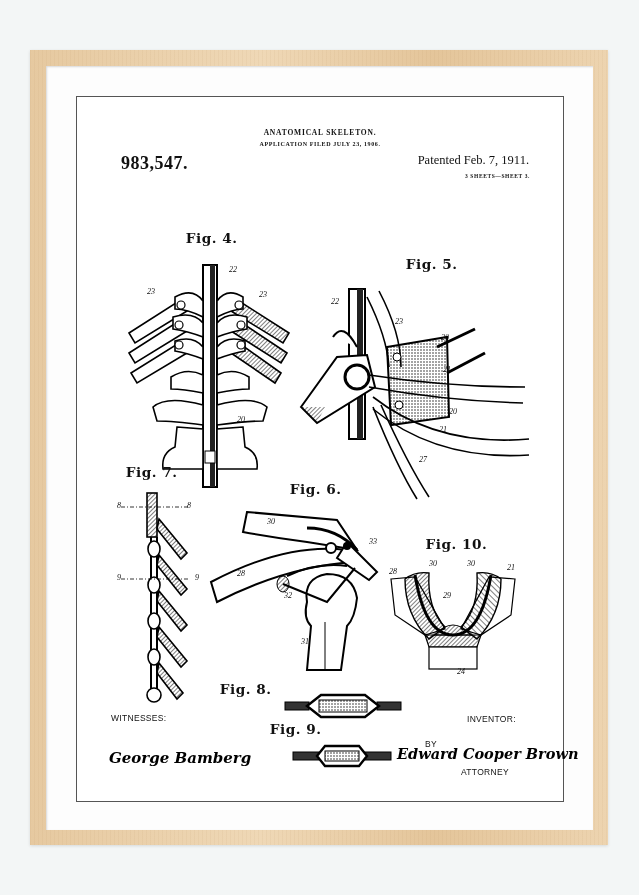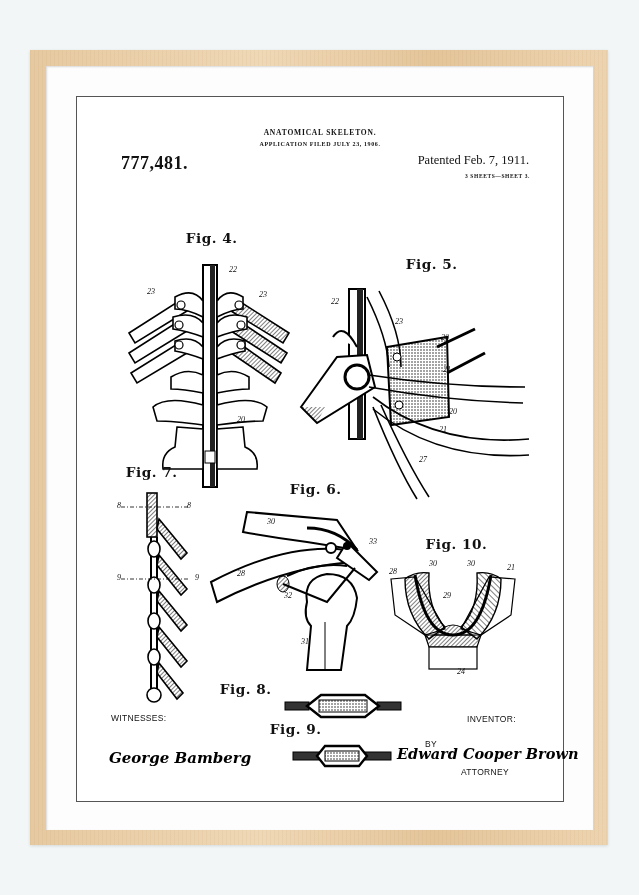--- a/index.html
+++ b/index.html
@@ -41,21 +41,21 @@
 </head>
 <body>
 
 <div class="frame"></div>
 <div class="mat"></div>
 
 <div class="print">
 
   <div class="abs hdr-title">ANATOMICAL SKELETON.</div>
   <div class="abs hdr-app">APPLICATION FILED JULY 23, 1906.</div>
-  <div class="abs patno">777,481.</div>
+  <div class="abs patno">983,547.</div>
   <div class="abs patdate">Patented Feb. 7, 1911.</div>
   <div class="abs sheets">3 SHEETS—SHEET 3.</div>
 
   <div class="abs fig-label" style="left:110px;top:134px;">Fig. 4.</div>
   <svg style="left:40px;top:160px;" width="180" height="232" viewBox="0 0 180 232">
     <rect x="86" y="8" width="14" height="222" fill="#fff" stroke="#000" stroke-width="2"></rect>
     <rect x="93" y="8" width="5" height="222" fill="#222"></rect>
     <g fill="#fff" stroke="#000" stroke-width="1.6">
       <path d="M12 76 L62 44 L70 54 L18 86 Z"></path>
       <path d="M12 96 L62 64 L70 74 L18 106 Z"></path>

